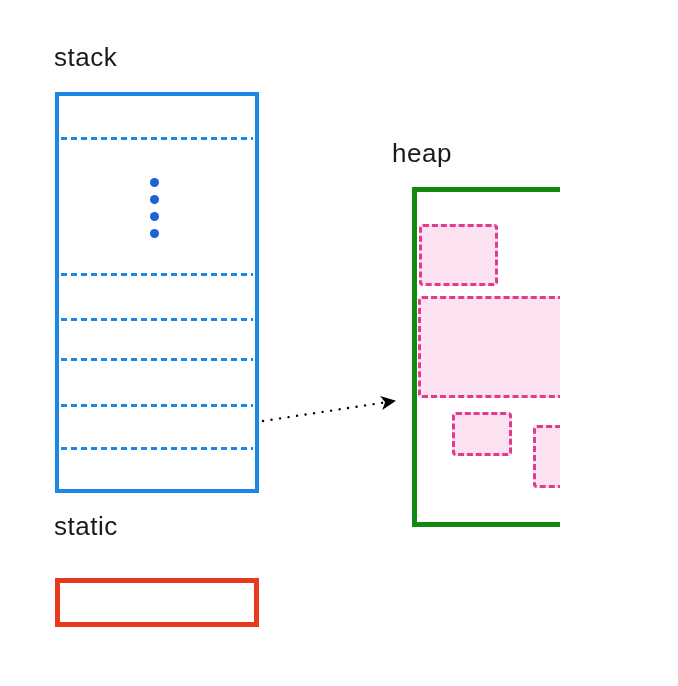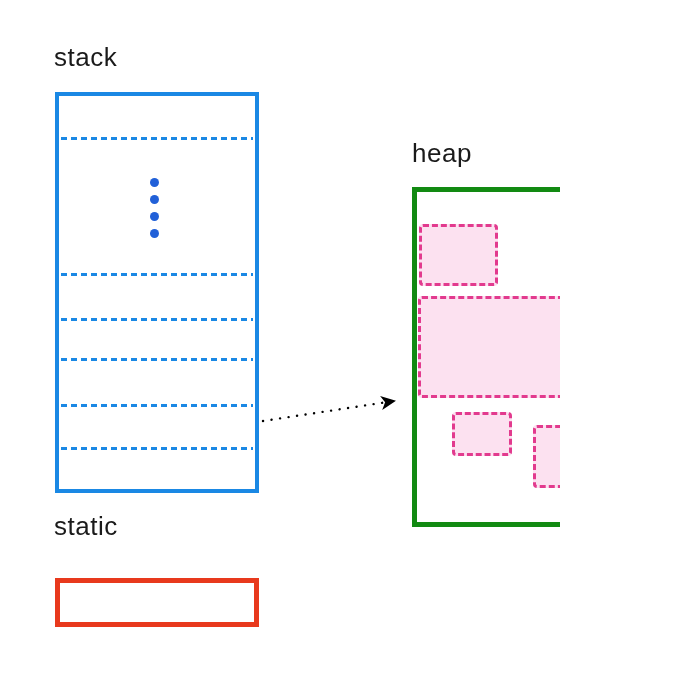--- a/index.html
+++ b/index.html
@@ -115,21 +115,21 @@
     <div class="stack-divider" style="top:351px;"></div>
 
     <div class="stack-ellipsis">
       <div class="stack-dot"></div>
       <div class="stack-dot"></div>
       <div class="stack-dot"></div>
       <div class="stack-dot"></div>
     </div>
   </div>
 
-  <div class="region-label" style="left:412px; top:140px;">heap</div>
+  <div class="region-label" style="left:392px; top:140px;">heap</div>
 
   <div class="heap-box">
     <div class="heap-block heap-block-1"></div>
     <div class="heap-block heap-block-2"></div>
     <div class="heap-block heap-block-3"></div>
     <div class="heap-block heap-block-4"></div>
   </div>
 
   <div class="region-label" style="left:54px; top:513px;">static</div>
 

